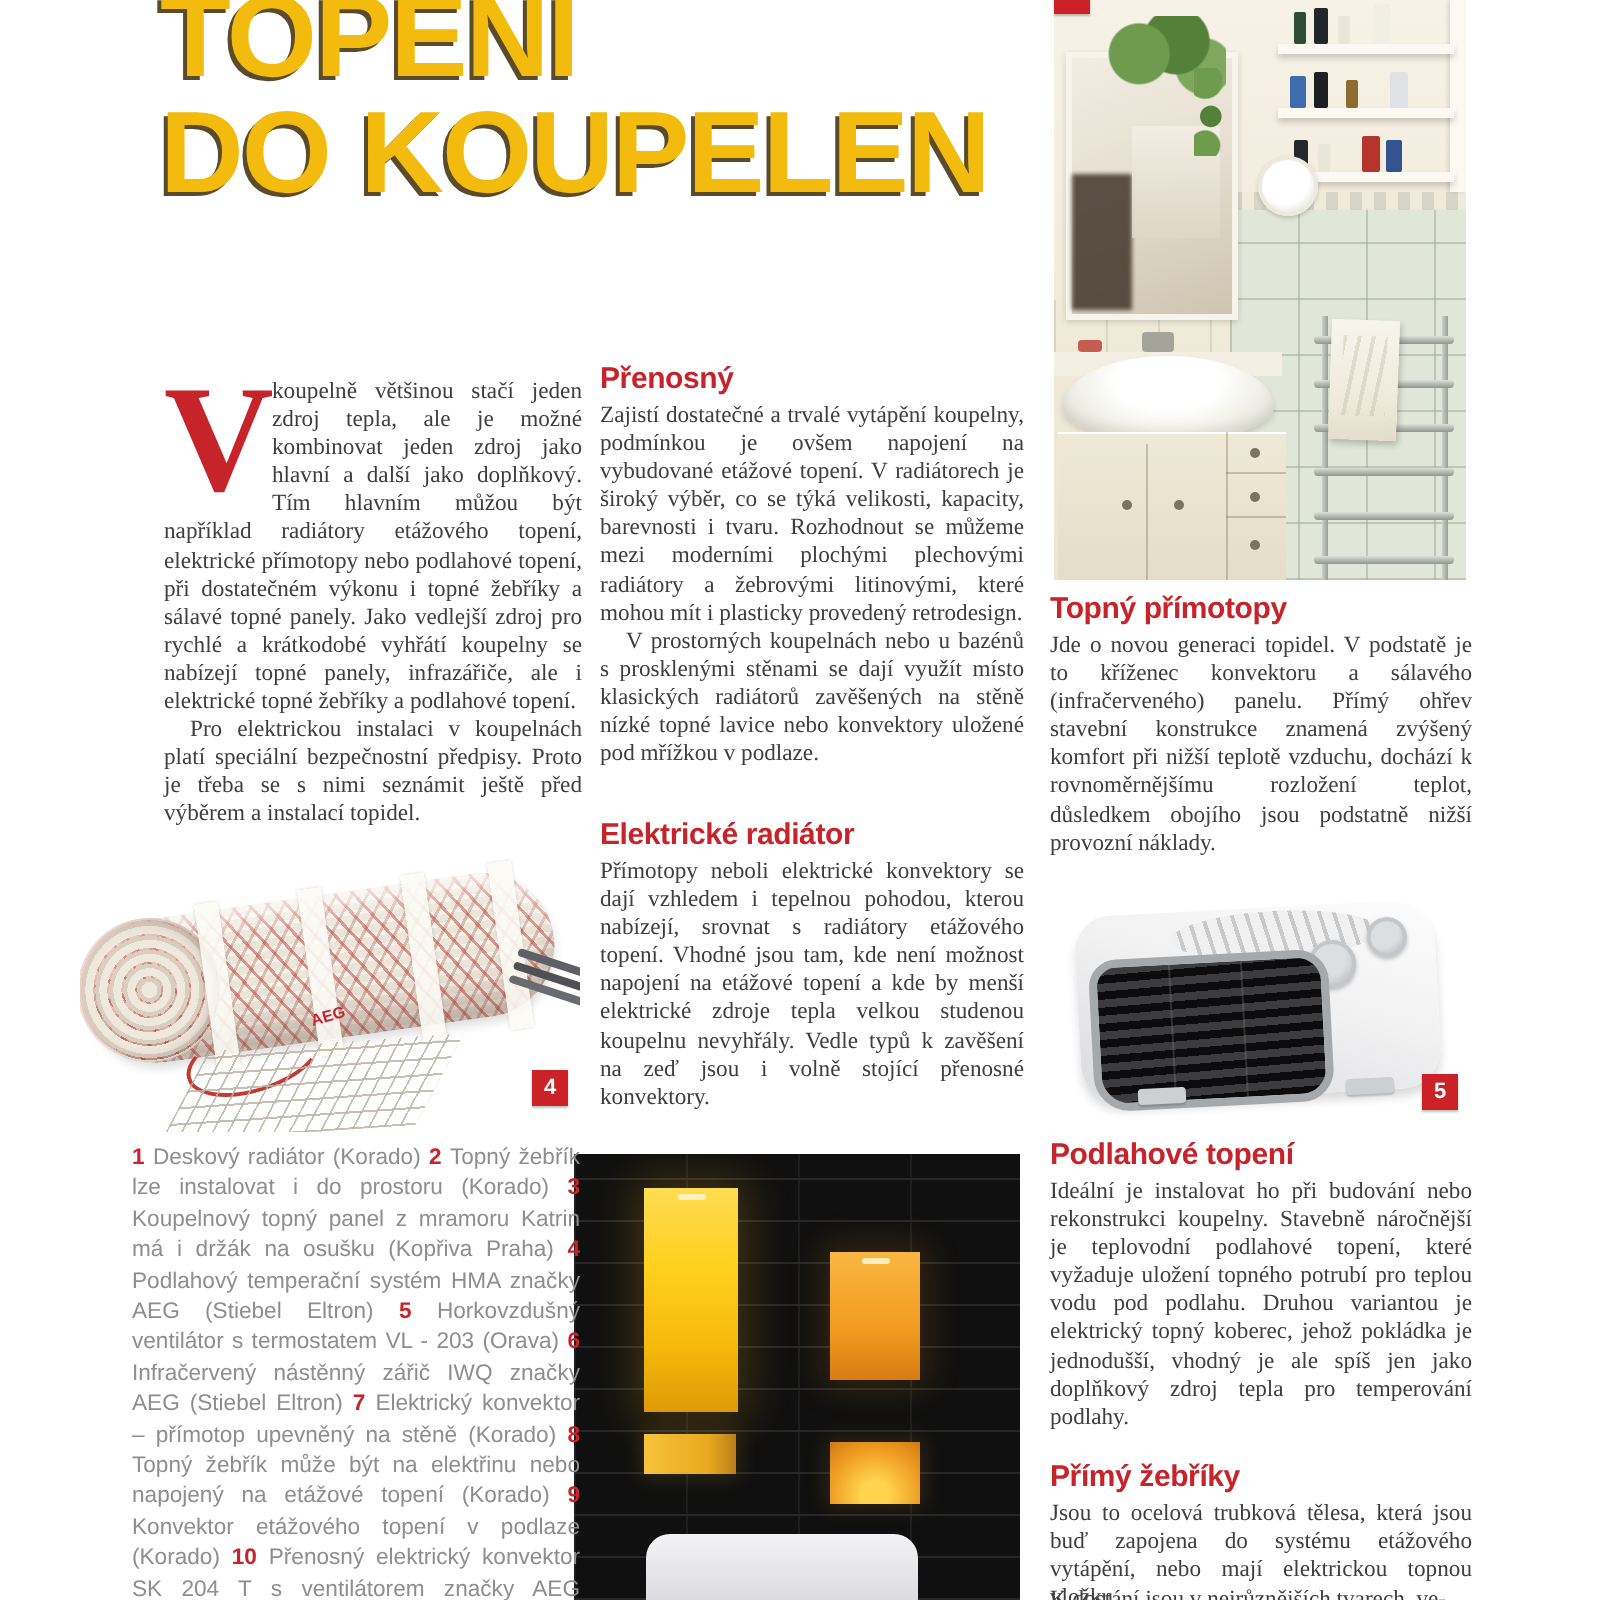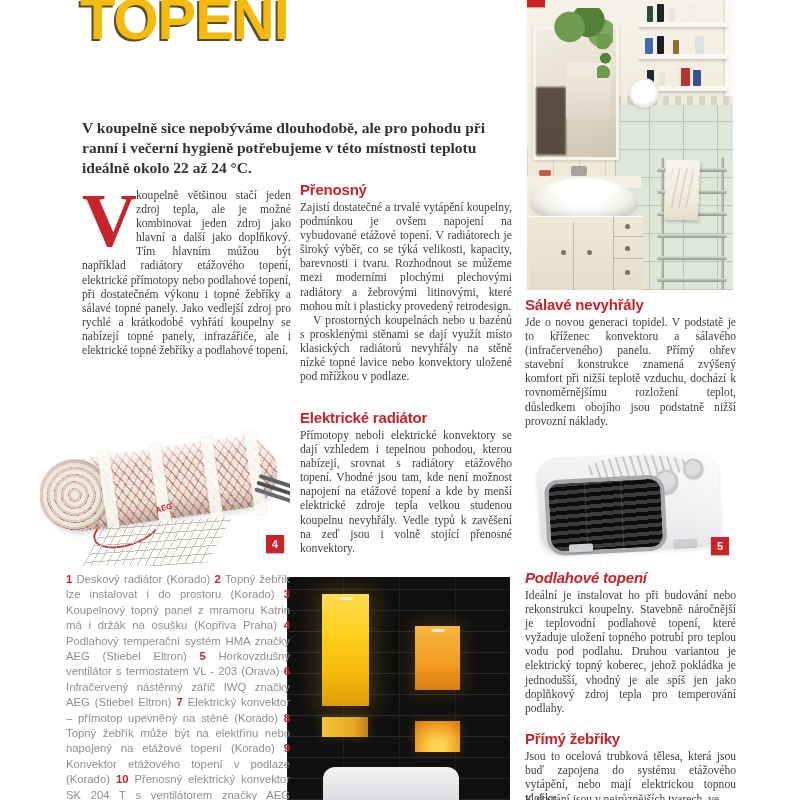--- a/index.html
+++ b/index.html
@@ -168,42 +168,43 @@
   
   .clipped-line{position:absolute;left:525px;top:793px;width:211px;font-size:11.6px;
       line-height:14.1px;text-align:justify;}
 </style>
 </head>
 <body>
 
 <div class="page">
 
   <div class="title-line t1">TOPENÍ</div>
-
-  <p class="intro">V koupelně sice nepobýváme dlouhodobě, ale pro pohodu při ranní i večerní hygieně potřebujeme v této místnosti teplotu ideálně okolo 22 až 24 °C.</p>
+  <div class="title-line t2">DO KOUPELEN</div>
+
 
   <div class="body-col" style="left:82px;top:189px;width:209px;">
     <p><span class="dropcap">V</span><span>koupelně většinou stačí jeden zdroj tepla, ale je možné kombinovat jeden zdroj jako hlavní a další jako doplňkový. Tím hlavním můžou být například radiátory etážového topení, elektrické přímotopy nebo podlahové topení, při dostatečném výkonu i topné žebříky a sálavé topné panely. Jako vedlejší zdroj pro rychlé a krátkodobé vyhřátí koupelny se nabízejí topné panely, infrazářiče, ale i elektrické topné žebříky a podlahové topení.</span></p>
+    <p class="indent">Pro elektrickou instalaci v koupelnách platí speciální bezpečnostní předpisy. Proto je třeba se s nimi seznámit ještě před výběrem a instalací topidel.</p>
   </div>
 
   <h2 class="sec" style="left:300px;top:182px;">Přenosný</h2>
   <div class="body-col" style="left:300px;top:201px;width:212px;">
     <p>Zajistí dostatečné a trvalé vytápění koupelny, podmínkou je ovšem napojení na vybudované etážové topení. V radiátorech je široký výběr, co se týká velikosti, kapacity, barevnosti i tvaru. Rozhodnout se můžeme mezi moderními plochými plechovými radiátory a žebrovými litinovými, které mohou mít i plasticky provedený retrodesign.</p>
-    <p class="indent">V prostorných koupelnách nebo u bazénů s prosklenými stěnami se dají využít místo klasických radiátorů nevyhřály na stěně nízké topné lavice nebo konvektory uložené pod mřížkou v podlaze.</p>
+    <p class="indent">V prostorných koupelnách nebo u bazénů s prosklenými stěnami se dají využít místo klasických radiátorů zavěšených na stěně nízké topné lavice nebo konvektory uložené pod mřížkou v podlaze.</p>
   </div>
   <h2 class="sec" style="left:300px;top:410px;">Elektrické radiátor</h2>
   <div class="body-col" style="left:300px;top:429px;width:212px;">
     <p>Přímotopy neboli elektrické konvektory se dají vzhledem i tepelnou pohodou, kterou nabízejí, srovnat s radiátory etážového topení. Vhodné jsou tam, kde není možnost napojení na etážové topení a kde by menší elektrické zdroje tepla velkou studenou koupelnu nevyhřály. Vedle typů k zavěšení na zeď jsou i volně stojící přenosné konvektory.</p>
   </div>
 
-  <h2 class="sec" style="left:525px;top:297px;">Sálavé nevyhřály</h2>
+  <h2 class="sec" style="left:525px;top:297px;">Topný přímotopy</h2>
   <div class="body-col" style="left:525px;top:316px;width:211px;">
     <p>Jde o novou generaci topidel. V podstatě je to kříženec konvektoru a sálavého (infračerveného) panelu. Přímý ohřev stavební konstrukce znamená zvýšený komfort při nižší teplotě vzduchu, dochází k rovnoměrnějšímu rozložení teplot, důsledkem obojího jsou podstatně nižší provozní náklady.</p>
   </div>
-  <h2 class="sec" style="left:525px;top:570px;font-style:italic;">Podlahové topení</h2>
+  <h2 class="sec" style="left:525px;top:570px;">Podlahové topení</h2>
   <div class="body-col" style="left:525px;top:589px;width:211px;">
     <p>Ideální je instalovat ho při budování nebo rekonstrukci koupelny. Stavebně náročnější je teplovodní podlahové topení, které vyžaduje uložení topného potrubí pro teplou vodu pod podlahu. Druhou variantou je elektrický topný koberec, jehož pokládka je jednodušší, vhodný je ale spíš jen jako doplňkový zdroj tepla pro temperování podlahy.</p>
   </div>
   <h2 class="sec" style="left:525px;top:731px;">Přímý žebříky</h2>
   <div class="body-col" style="left:525px;top:750px;width:211px;">
     <p>Jsou to ocelová trubková tělesa, která jsou buď zapojena do systému etážového vytápění, nebo mají elektrickou topnou vložku.</p>
   </div>
   <div class="clipped-line">K dostání jsou v nejrůznějších tvarech, ve-</div>
 
   <div class="abs bathroom">

